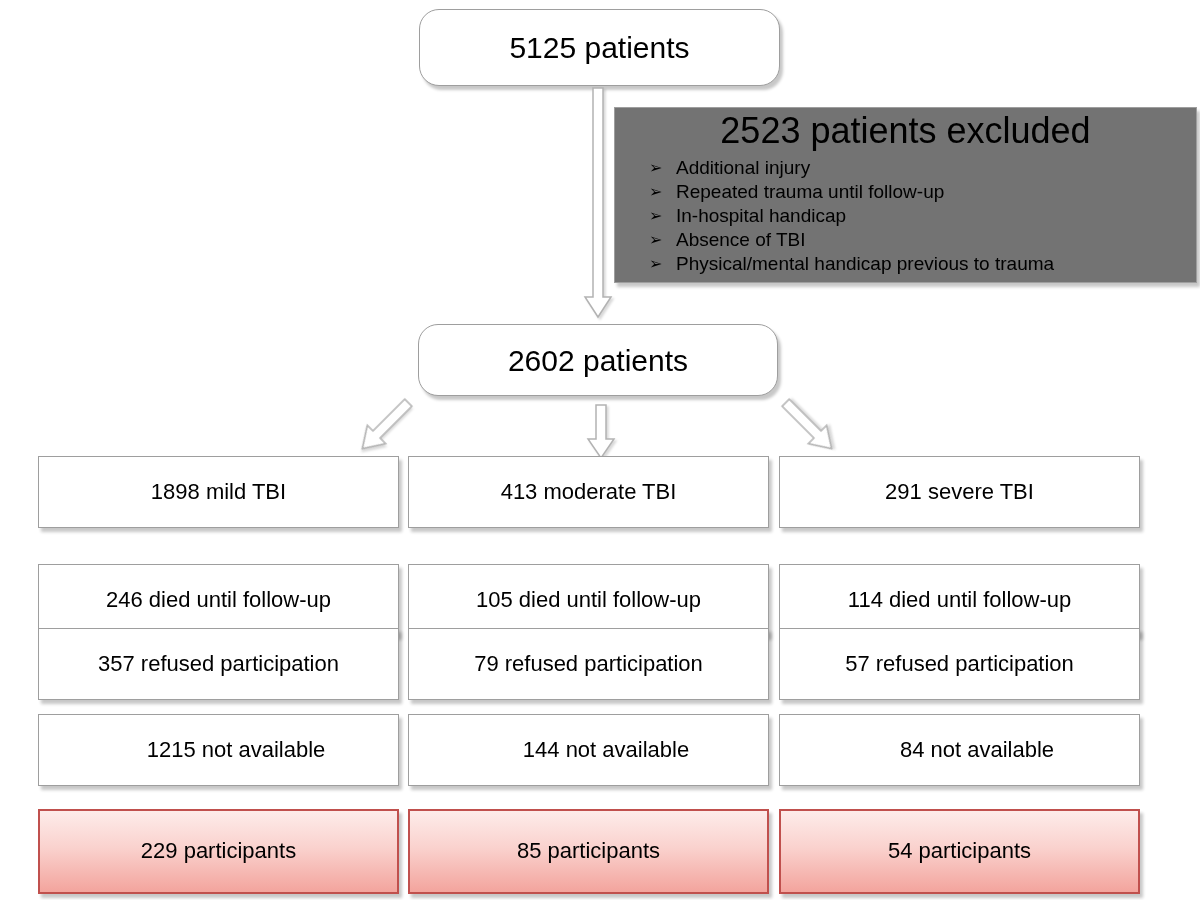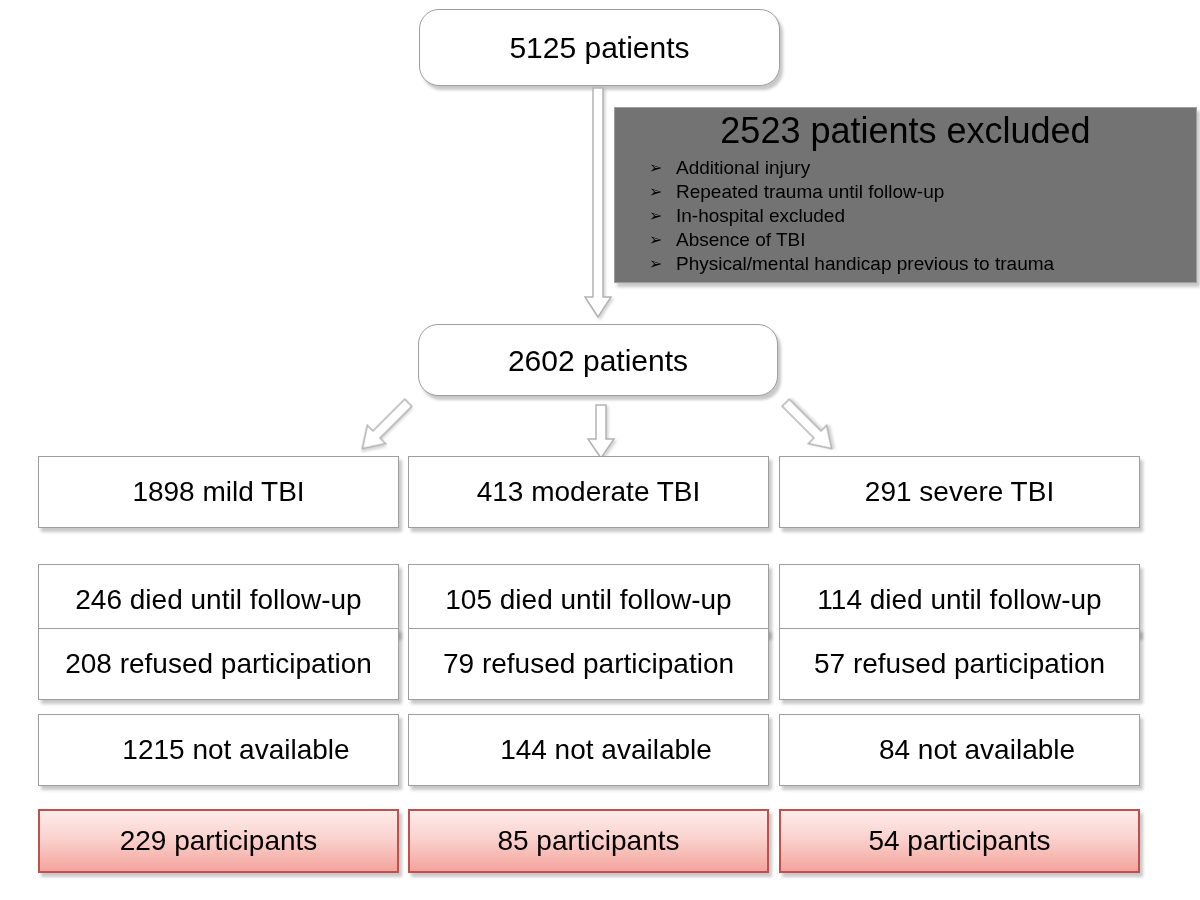--- a/index.html
+++ b/index.html
@@ -8,35 +8,35 @@
     font-family:"Liberation Sans", sans-serif;color:#000;overflow:hidden;
   }
   .fbox{
     position:absolute;box-sizing:border-box;background:#ffffff;
     border:1.5px solid #9e9e9e;
     box-shadow:3px 4px 3px rgba(0,0,0,0.22);
     display:flex;align-items:center;justify-content:center;
     text-align:center;line-height:1.1;
   }
   .big{font-size:30px;border-radius:20px;}
-  .cell{font-size:28px;width:361px;height:72px;}
+  .cell{font-size:22px;width:361px;height:72px;}
   .box-total{left:419px;top:9px;width:361px;height:77px;}
   .box-eligible{left:418px;top:324px;width:360px;height:72px;}
   .excl{
     position:absolute;box-sizing:border-box;left:614px;top:107px;width:583px;height:176px;
     background:#737373;border:1.5px solid #9e9e9e;box-shadow:3px 4px 3px rgba(0,0,0,0.22);
   }
   .excl-title{font-size:36px;text-align:center;margin-top:2px;line-height:1.15;}
   .excl-list{margin:5px 0 0 34px;padding:0;list-style:none;font-size:19px;line-height:24px;}
   .excl-list li{display:flex;}
   .bullet{width:27px;flex:0 0 27px;font-size:16px;}
   .c0{left:38px;}  .c1{left:408px;}  .c2{left:779px;}
   .r0{top:456px;} .r1{top:564px;} .r2{top:628px;} .r3{top:714px;padding-left:35px;}
   .result{
-    top:809px;height:64px;
+    top:809px;height:85px;
     background:linear-gradient(180deg,#fdeceA 0%,#fad2ce 45%,#f3a49d 100%);
     border:2.5px solid #c0504d;
   }
   .arrow{position:absolute;filter:drop-shadow(2px 2px 1px rgba(0,0,0,0.15));}
   .arrow path{fill:#ffffff;stroke:#b2b2b2;stroke-width:1.5;stroke-linejoin:miter;}
   .arrow-long{left:583px;top:87px;}
   .arrow-mid{left:586px;top:404px;}
   .arrow-dl{left:370px;top:392px;transform:rotate(45deg);}
   .arrow-dr{left:794px;top:392px;transform:rotate(-45deg);}
 </style>
@@ -57,21 +57,21 @@
       <li>
         <span class="bullet">➢</span>
         <span>Additional injury</span>
       </li>
       <li>
         <span class="bullet">➢</span>
         <span>Repeated trauma until follow-up</span>
       </li>
       <li>
         <span class="bullet">➢</span>
-        <span>In-hospital excluded</span>
+        <span>In-hospital handicap</span>
       </li>
       <li>
         <span class="bullet">➢</span>
         <span>Absence of TBI</span>
       </li>
       <li>
         <span class="bullet">➢</span>
         <span>Physical/mental handicap previous to trauma</span>
       </li>
     </ul>
@@ -84,21 +84,21 @@
   </svg>
   <svg class="arrow arrow-mid" width="30" height="56" viewBox="0 0 30 56">
     <path d="M10 1 L20 1 L20 35 L28 35 L15 54 L2 35 L10 35 Z"></path>
   </svg>
   <svg class="arrow arrow-dr" width="30" height="68" viewBox="0 0 30 68">
     <path d="M10 1 L20 1 L20 46 L28 46 L15 66 L2 46 L10 46 Z"></path>
   </svg>
 
   <div class="fbox cell c0 r0">1898 mild TBI</div>
   <div class="fbox cell c0 r1">246 died until follow-up</div>
-  <div class="fbox cell c0 r2">208 refused participation</div>
+  <div class="fbox cell c0 r2">357 refused participation</div>
   <div class="fbox cell c0 r3">1215 not available</div>
   <div class="fbox cell result c0">229 participants</div>
 
   <div class="fbox cell c1 r0">413 moderate TBI</div>
   <div class="fbox cell c1 r1">105 died until follow-up</div>
   <div class="fbox cell c1 r2">79 refused participation</div>
   <div class="fbox cell c1 r3">144 not available</div>
   <div class="fbox cell result c1">85 participants</div>
 
   <div class="fbox cell c2 r0">291 severe TBI</div>

